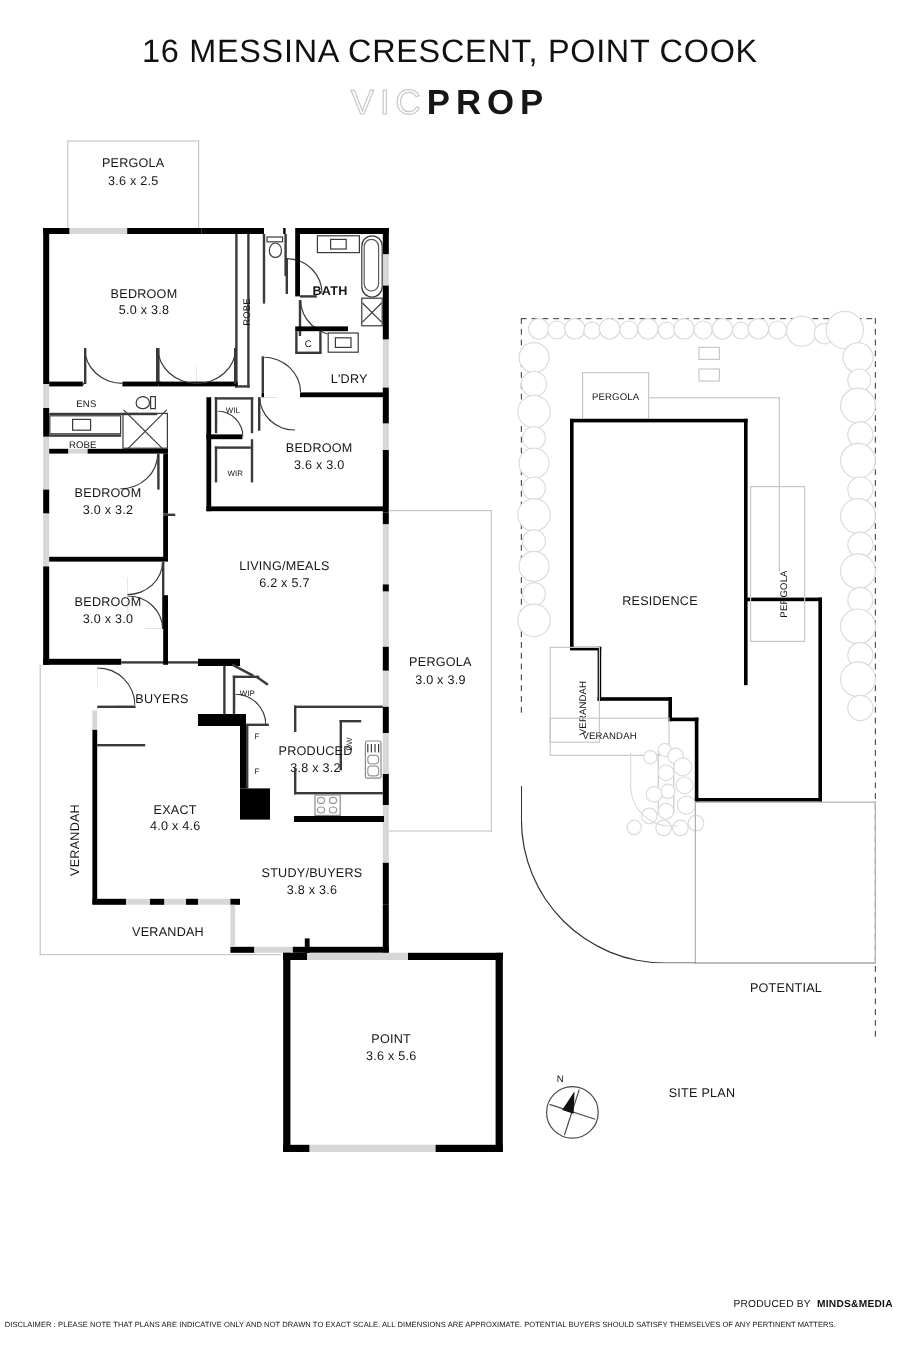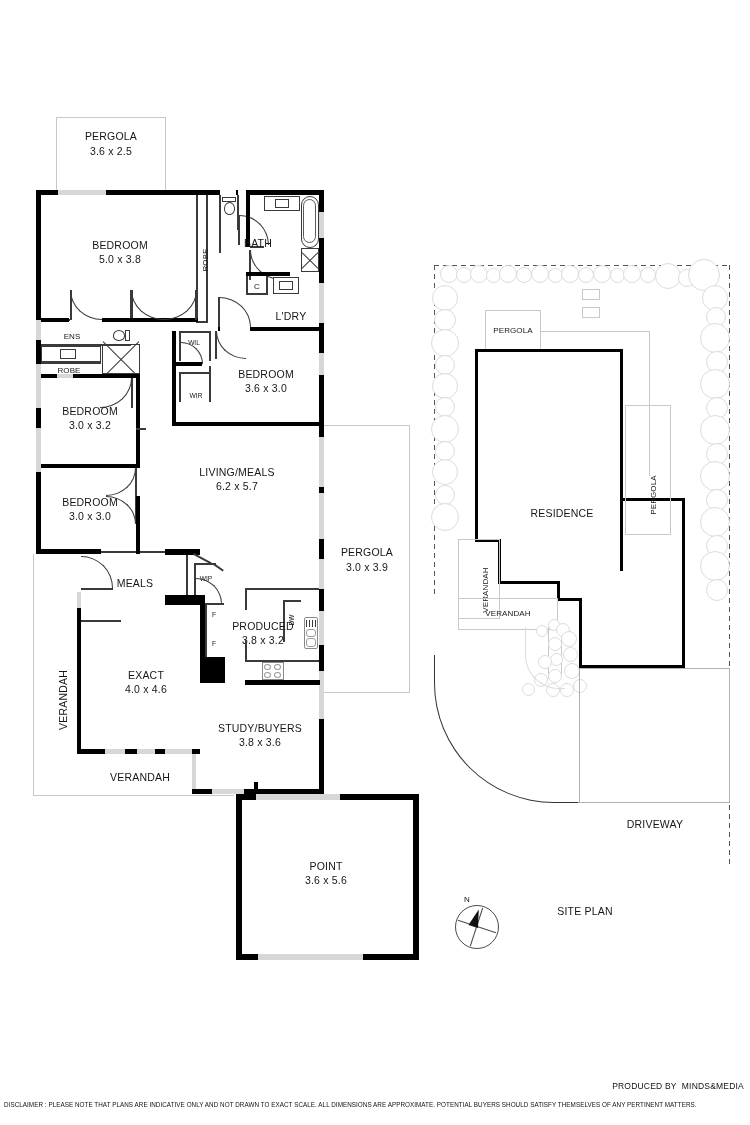--- a/index.html
+++ b/index.html
@@ -131,32 +131,34 @@
     border-bottom: 18px solid #111111;
     transform: rotate(18deg);
   }
   #compass .nlab { position: absolute; left: 9px; top: -10px; font-size: 8px; color: #111; }
 
   
   #produced {
     position: absolute; right: 6px; top: 1081px;
     font-size: 8.5px; color: #111111; letter-spacing: 0.2px;
   }
-  #produced b { font-weight: 400; text-align: right; }
+  #produced b { font-weight: 700; text-align: right; }
   #disclaimer {
     position: absolute; left: 4px; top: 1101px; width: 744px;
     font-size: 6.3px; color: #111111; letter-spacing: 0.05px;
     text-align: left; white-space: nowrap;
   }
 </style>
 </head>
 <body>
 
 <div id="page">
 
+  <div id="title">16 MESSINA CRESCENT, POINT COOK</div>
+  <div id="logo"><span class="light">VIC</span><span>PROP</span></div>
 
   <div id="floorplan">
 
     <div class="g" style="left:56px;  top:117px; width:1px;  height:75px;"></div>
     <div class="g" style="left:56px;  top:117px; width:110px;height:1px;"></div>
     <div class="g" style="left:165px; top:117px; width:1px; height:75px;"></div>
     <div class="lbl" style="left:66px; top:130px; width:90px;">PERGOLA</div>
     <div class="lbl" style="left:66px; top:145px; width:90px;">3.6 x 2.5</div>
 
     <div class="w" style="left:36px;  top:190px; width:22px; height:5px;"></div>
@@ -253,21 +255,21 @@
     <div class="t" style="left:219px; top:195px; width:2px; height:58px;"></div>
     <div class="t" style="left:237px; top:195px; width:2px; height:35px;"></div>
     <div class="wc-cis" style="left:222px; top:197px; width:14px; height:5px;"></div>
     <div class="wc-seat" style="left:224px; top:202px; width:11px; height:13px;"></div>
 
     <div class="arc tr" style="left:239px; top:215px; width:30px; height:30px;"></div>
     <div class="t" style="left:238px; top:215px; width:1.5px; height:30px;"></div>
 
     <div class="w" style="left:246px; top:195px; width:4px; height:52px;"></div>
     <div class="t" style="left:250px; top:246px; width:14px; height:2px;"></div>
-    <div class="lbl" style="left:233px; top:237px; width:50px;">BATH</div>
+    <div class="lbl" style="left:250px; top:237px; width:50px;font-weight:bold;">BATH</div>
     <div class="box" style="left:264px; top:196px; width:36px; height:15px;"></div>
     <div class="box" style="left:275px; top:199px; width:14px; height:9px;"></div>
     <div class="tub" style="left:301px; top:196px; width:18px; height:52px;"></div>
     <div class="tub-in" style="left:303px; top:199px; width:13px; height:44px;"></div>
     <div class="shower" style="left:301px; top:248px; width:18px; height:24px;"></div>
 
     <div class="arc bl" style="left:250px; top:250px; width:32px; height:30px;"></div>
     <div class="t" style="left:249px; top:250px; width:1.5px; height:30px;"></div>
 
     <div class="w" style="left:246px; top:272px; width:44px; height:4px;"></div>
@@ -331,21 +333,21 @@
     <div class="w" style="left:210px; top:422px; width:110px; height:4px;"></div>
 
     <div class="lbl" style="left:216px; top:368px; width:100px;">BEDROOM</div>
     <div class="lbl" style="left:216px; top:382px; width:100px;">3.6 x 3.0</div>
     <div class="arc bl" style="left:216px; top:331px; width:30px; height:28px;"></div>
     <div class="t" style="left:215px; top:331px; width:1.5px; height:28px;"></div>
 
     <div class="lbl" style="left:162px; top:466px; width:150px;">LIVING/MEALS</div>
     <div class="lbl" style="left:162px; top:480px; width:150px;">6.2 x 5.7</div>
 
-    <div class="lbl" style="left:100px; top:577px; width:70px;">MEALS</div>
+    <div class="lbl" style="left:100px; top:577px; width:70px;">BUYERS</div>
     <div class="arc tr" style="left:81px; top:556px; width:32px; height:32px;"></div>
     <div class="t" style="left:81px; top:588px; width:32px; height:1.5px;"></div>
 
     <div class="w" style="left:165px; top:549px; width:35px; height:6px;"></div>
     <div class="t" style="left:194px; top:553px; width:20px; height:2px; transform: rotate(28deg); transform-origin: 0 0;"></div>
     <div class="t" style="left:186px; top:555px; width:2px; height:40px;"></div>
     <div class="t" style="left:194px; top:563px; width:2px; height:32px;"></div>
     <div class="t" style="left:194px; top:563px; width:22px; height:2px;"></div>
     <div class="t" style="left:214px; top:563px; width:12px; height:2px; transform: rotate(35deg); transform-origin: 0 0;"></div>
     <div class="lbl xs" style="left:193px; top:572px; width:26px;">WIP</div>
@@ -474,21 +476,21 @@
     <div class="w" style="left:190px; top:243px; width:65px; height:3px;"></div>
 
     <div class="boxg" style="left:195px; top:150px; width:46px; height:130px;"></div>
     <div class="lbl sm vert" style="left:222px; top:240px; width:64px; transform: rotate(-90deg) translate(-32px,-5px);">PERGOLA</div>
 
     <div class="boxg" style="left:28px; top:284px; width:42px; height:80px;"></div>
     <div class="lbl sm vert" style="left:54px; top:335px; width:70px; transform: rotate(-90deg) translate(-35px,-5px);">VERANDAH</div>
     <div class="boxg" style="left:28px; top:343px; width:100px; height:32px;"></div>
     <div class="lbl sm" style="left:30px; top:352px; width:96px;">VERANDAH</div>
 
-    <div class="lbl" style="left:87px; top:240px; width:90px;margin-top:12px;">RESIDENCE</div>
+    <div class="lbl" style="left:75px; top:240px; width:90px;">RESIDENCE</div>
 
     <div class="g" style="left:118px; top:372px; width:1px; height:52px;"></div>
     <div class="g" style="left:131px; top:372px; width:1px; height:50px;"></div>
     <div class="shrub" style="left:118px; top:364px; width:12px; height:12px;"></div>
     <div class="shrub" style="left:106px; top:370px; width:12px; height:12px;"></div>
     <div class="shrub" style="left:126px; top:368px; width:14px; height:14px;"></div>
     <div class="shrub" style="left:118px; top:382px; width:14px; height:14px;"></div>
     <div class="shrub" style="left:131px; top:376px; width:16px; height:16px;"></div>
     <div class="shrub" style="left:133px; top:392px; width:15px; height:15px;"></div>
     <div class="shrub" style="left:120px; top:398px; width:13px; height:13px;"></div>
@@ -499,21 +501,21 @@
     <div class="shrub" style="left:116px; top:428px; width:14px; height:14px;"></div>
     <div class="shrub" style="left:130px; top:428px; width:14px; height:14px;"></div>
     <div class="shrub" style="left:143px; top:424px; width:14px; height:14px;"></div>
     <div class="shrub" style="left:92px;  top:428px; width:13px; height:13px;"></div>
     <div class="g" style="left:95px; top:372px; width:40px; height:62px; border-left:1px solid #dcdcdc; border-bottom:1px solid #dcdcdc; border-bottom-left-radius:34px; background:transparent;"></div>
 
     <div class="g2" style="left:149px; top:413px; width:1px; height:135px;"></div>
     <div class="g2" style="left:149px; top:413px; width:151px; height:1px;"></div>
     <div class="g2" style="left:299px;top:413px; width:1px; height:135px;"></div>
     <div class="g2" style="left:149px; top:547px; width:151px; height:1px;"></div>
-    <div class="lbl" style="left:165px; top:563px; width:120px;">DRIVEWAY</div>
+    <div class="lbl" style="left:165px; top:563px; width:120px;">POTENTIAL</div>
 
     <div style="position:absolute; left:4px; top:400px; width:146px; height:148px;
                 border-left:1px solid #333; border-bottom:1px solid #333;
                 border-bottom-left-radius:120px; background:transparent;"></div>
     <div class="g2" style="left:148px; top:547px; width:152px; height:1px;"></div>
 
     <div class="lbl" style="left:100px; top:650px; width:110px;">SITE PLAN</div>
   </div>
 
   <div id="compass">

